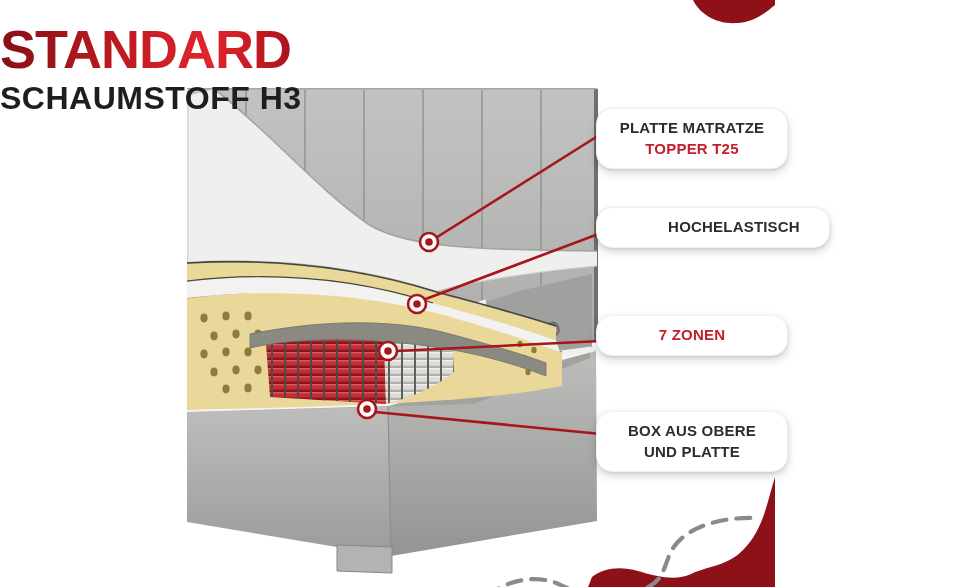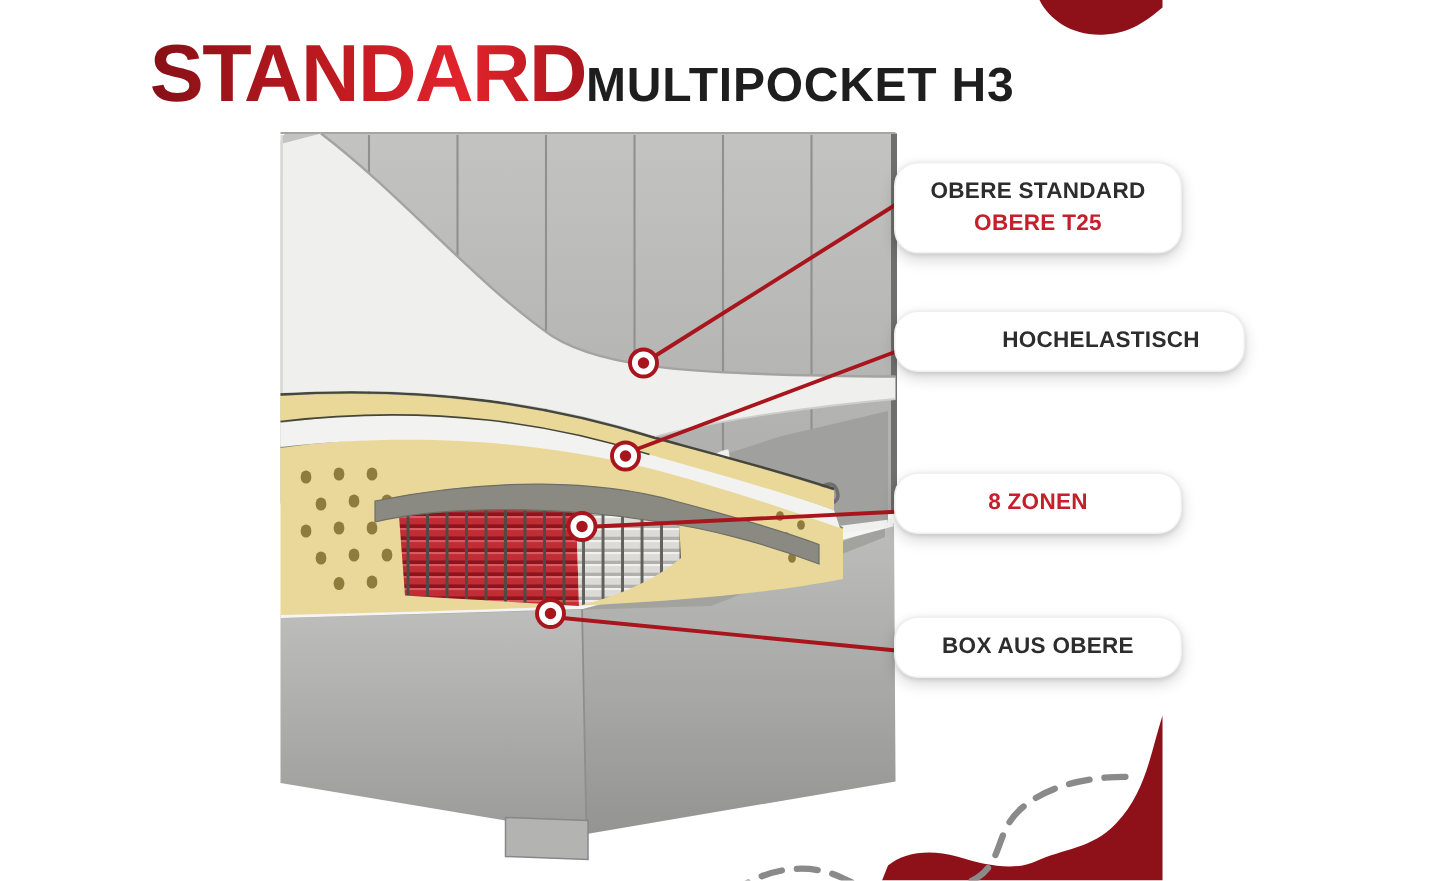--- a/index.html
+++ b/index.html
@@ -7,20 +7,21 @@
     width:960px;height:587px;position:relative;overflow:hidden;
     background:#ffffff;
     font-family:"Liberation Sans", sans-serif;
   }
   .stage{position:absolute;inset:0;width:960px;height:587px;}
   
   .title-row{
     position:absolute;top:18px;left:0;width:776px;
     display:flex;justify-content:center;align-items:baseline;
     white-space:nowrap;
+    flex-direction:column;
   }
   .title-main{
     font-size:54px;font-weight:800;letter-spacing:-1px;
     background:linear-gradient(90deg,#871016 0%,#b6181f 35%,#e3242c 72%,#a9151d 100%);
     -webkit-background-clip:text;background-clip:text;
     color:transparent;
   }
   .title-sub{
     font-size:32px;font-weight:700;color:#1e1e1e;letter-spacing:0.5px;
   }
@@ -172,28 +173,29 @@
     </g>
   </g>
 
   <path d="M693,0 L775,0 L775,5 C764,14 754,22 737,23 C716,24.5 700,14 693,0 Z" fill="#8e1119"></path>
   <path d="M775,477 C767,502 764,528 744,549 C728,566 708,566 691,574 C676,581 658,577 638,571 C620,566 603,568 592,577 L588,587 L775,587 Z" fill="#8e1119"></path>
   <path d="M487,596 C510,578 540,574 563,586 C585,597 615,598 641,590 C672,580 660,556 682,538 C700,523 728,517 756,518" fill="none" stroke="#8a8a8a" stroke-width="4.2" stroke-dasharray="14 10" stroke-linecap="round"></path>
 </svg>
 
 <div class="title-row">
   <span class="title-main">STANDARD</span>
-  <span class="title-sub">MULTIPOCKET H3</span>
+  <span class="title-sub">SCHAUMSTOFF H3</span>
 </div>
 
 <div class="label-box lb1">
-  <div class="ln">OBERE STANDARD</div>
-  <div class="ln em">OBERE T25</div>
+  <div class="ln">PLATTE MATRATZE</div>
+  <div class="ln em">TOPPER T25</div>
 </div>
 <div class="label-box lb2">
   <div class="ln">HOCHELASTISCH</div>
 </div>
 <div class="label-box lb3">
-  <div class="ln em">8 ZONEN</div>
+  <div class="ln em">7 ZONEN</div>
 </div>
 <div class="label-box lb4">
   <div class="ln">BOX AUS OBERE</div>
+  <div class="ln">UND PLATTE</div>
 </div>
 
 </body></html>

